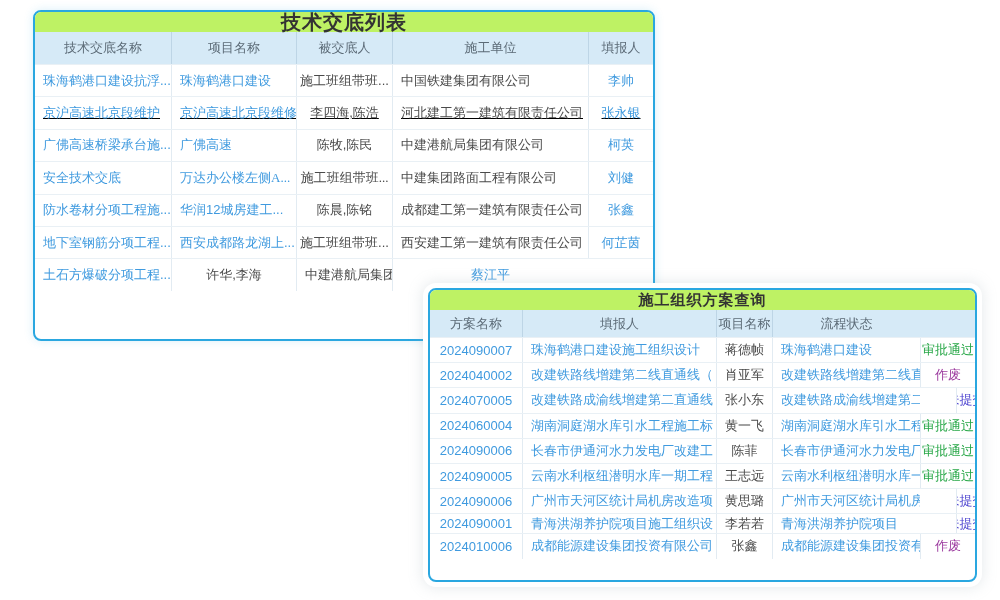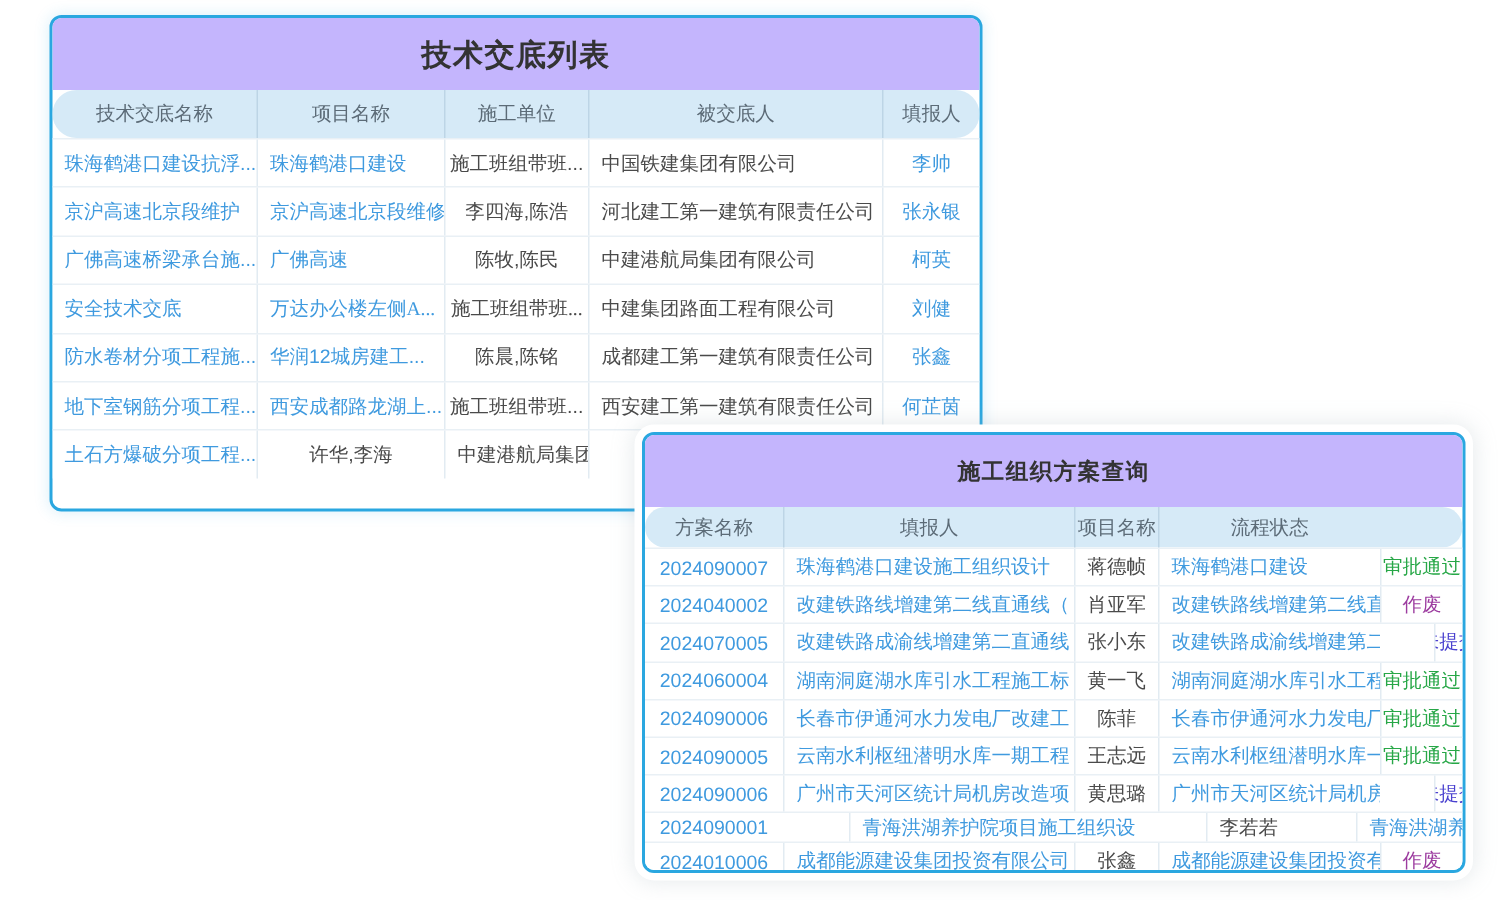--- a/index.html
+++ b/index.html
@@ -10,28 +10,28 @@
   .panel {
     position:absolute; background:#fff;
     border:2px solid var(--accent,#2aa7e0);
     border-radius:8px; overflow:hidden;
   }
   .panel-1 { left:33px;  top:10px;  width:622px; height:331px; z-index:1;
              box-shadow:0 0 10px rgba(42,167,224,0.18); }
   .panel-2 { left:428px; top:288px; width:549px; height:294px; z-index:2;
              box-shadow:0 0 0 5px #ffffff, 0 0 14px 6px rgba(160,175,185,0.25); }
 
-  .title-bar { height:48px; display:flex; align-items:center; justify-content:center;
-               background:#c4b5fd; }
+  .title-bar { height:20px; display:flex; align-items:center; justify-content:center;
+               background:#bef264; }
   .title { font-weight:bold; color:#333; letter-spacing:1px; }
   .panel-1 .title { font-size:20px; }
   .panel-2 .title { font-size:15px;text-align:center; }
 
   .thead { display:grid; background:var(--header_bg,#d6eaf7);
-           color:var(--header_text,#5c6b77); font-size:13px;border-radius:16px; }
+           color:var(--header_text,#5c6b77); font-size:13px; }
   .panel-1 .thead { height:32px; }
   .panel-2 .thead { height:27px; }
   .th { display:flex; align-items:center; justify-content:center;
         white-space:nowrap; overflow:hidden; }
   .th + .th { border-left:1px solid #bdd5e6; }
 
   .tr { display:grid; border-top:1px solid #e9f0f5; background:#fff; }
   .td { display:flex; align-items:center; white-space:nowrap; overflow:hidden;
         font-size:13px; }
   .td + .td { border-left:1px solid #e2ebf2; }
@@ -48,33 +48,33 @@
 
 <div class="stage">
 
   <div class="panel panel-1">
     <div class="title-bar">
       <span class="title">技术交底列表</span>
     </div>
     <div class="thead" style="grid-template-columns: 136px 125px 96px 196px 65px;">
         <div class="th">技术交底名称</div>
         <div class="th">项目名称</div>
+        <div class="th">被交底人</div>
         <div class="th">施工单位</div>
-        <div class="th">被交底人</div>
         <div class="th">填报人</div>
       </div>
     <div class="tbody">
         <div class="tr" style="grid-template-columns: 136px 125px 96px 196px 65px; height: 32.4px;">
           <div class="td link l">珠海鹤港口建设抗浮...</div>
           <div class="td link l">珠海鹤港口建设</div>
           <div class="td plain c">施工班组带班...</div>
           <div class="td plain l">中国铁建集团有限公司</div>
           <div class="td link c">李帅</div>
         </div>
-        <div class="tr" style="grid-template-columns: 136px 125px 96px 196px 65px; height: 32.4px;">
+        <div class="tr" style="grid-template-columns: 136px 125px 96px 196px 65px; height: 32.4px; text-decoration: underline;">
           <div class="td link l">京沪高速北京段维护</div>
           <div class="td link l">京沪高速北京段维修</div>
           <div class="td plain c">李四海,陈浩</div>
           <div class="td plain l">河北建工第一建筑有限责任公司</div>
           <div class="td link c">张永银</div>
         </div>
         <div class="tr" style="grid-template-columns: 136px 125px 96px 196px 65px; height: 32.4px;">
           <div class="td link l">广佛高速桥梁承台施...</div>
           <div class="td link l">广佛高速</div>
           <div class="td plain c">陈牧,陈民</div>
@@ -164,21 +164,21 @@
           <div class="td link l">云南水利枢纽潜明水库一期工</div>
           <div class="td c st-approved">审批通过</div>
         </div>
         <div class="tr" style="grid-template-columns: 92px 194px 56px 148px 55px; height: 25.2px;">
           <div class="td link c">2024090006</div>
           <div class="td link l">广州市天河区统计局机房改造项</div>
           <div class="td plain c">黄思璐</div>
           <div class="td link l">广州市天河区统计局机房改造</div>
           <div class="td c st-pending">未提交</div>
         </div>
-        <div class="tr" style="grid-template-columns: 92px 194px 56px 148px 55px; height: 20px; gap: 44px;">
+        <div class="tr" style="grid-template-columns: 92px 194px 56px 148px 55px; height: 20px;">
           <div class="td link c">2024090001</div>
           <div class="td link l">青海洪湖养护院项目施工组织设</div>
           <div class="td plain c">李若若</div>
           <div class="td link l">青海洪湖养护院项目</div>
           <div class="td c st-pending">未提交</div>
         </div>
         <div class="tr" style="grid-template-columns: 92px 194px 56px 148px 55px; height: 25.2px;">
           <div class="td link c">2024010006</div>
           <div class="td link l">成都能源建设集团投资有限公司</div>
           <div class="td plain c">张鑫</div>

